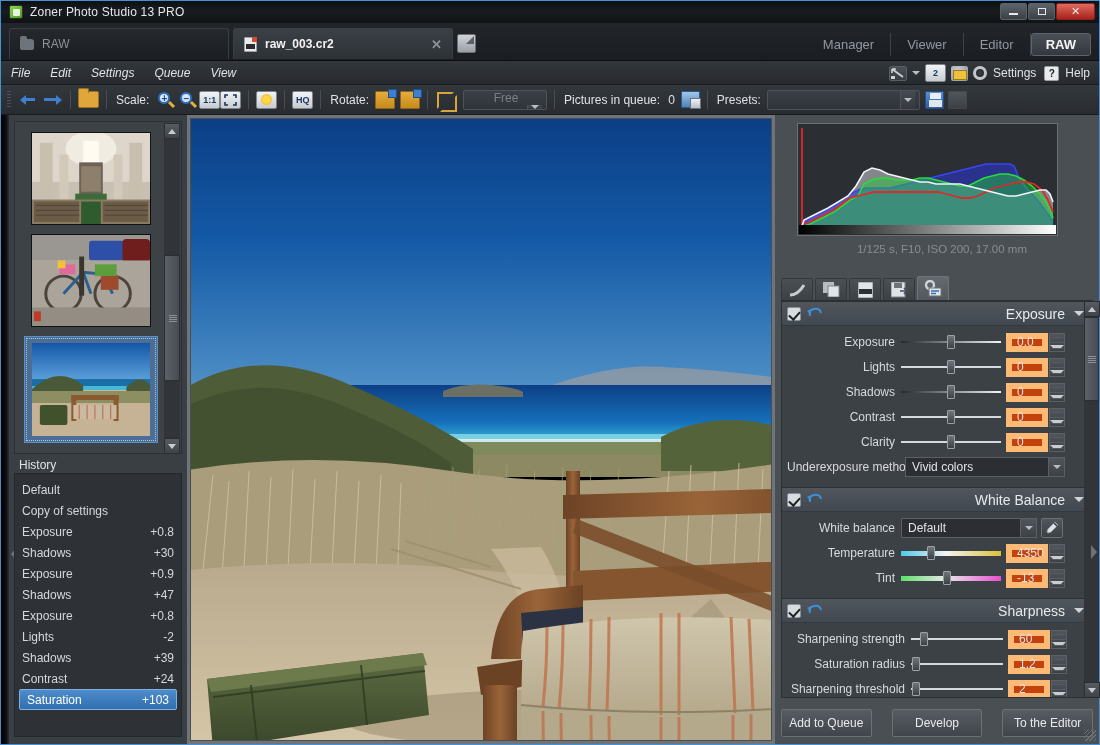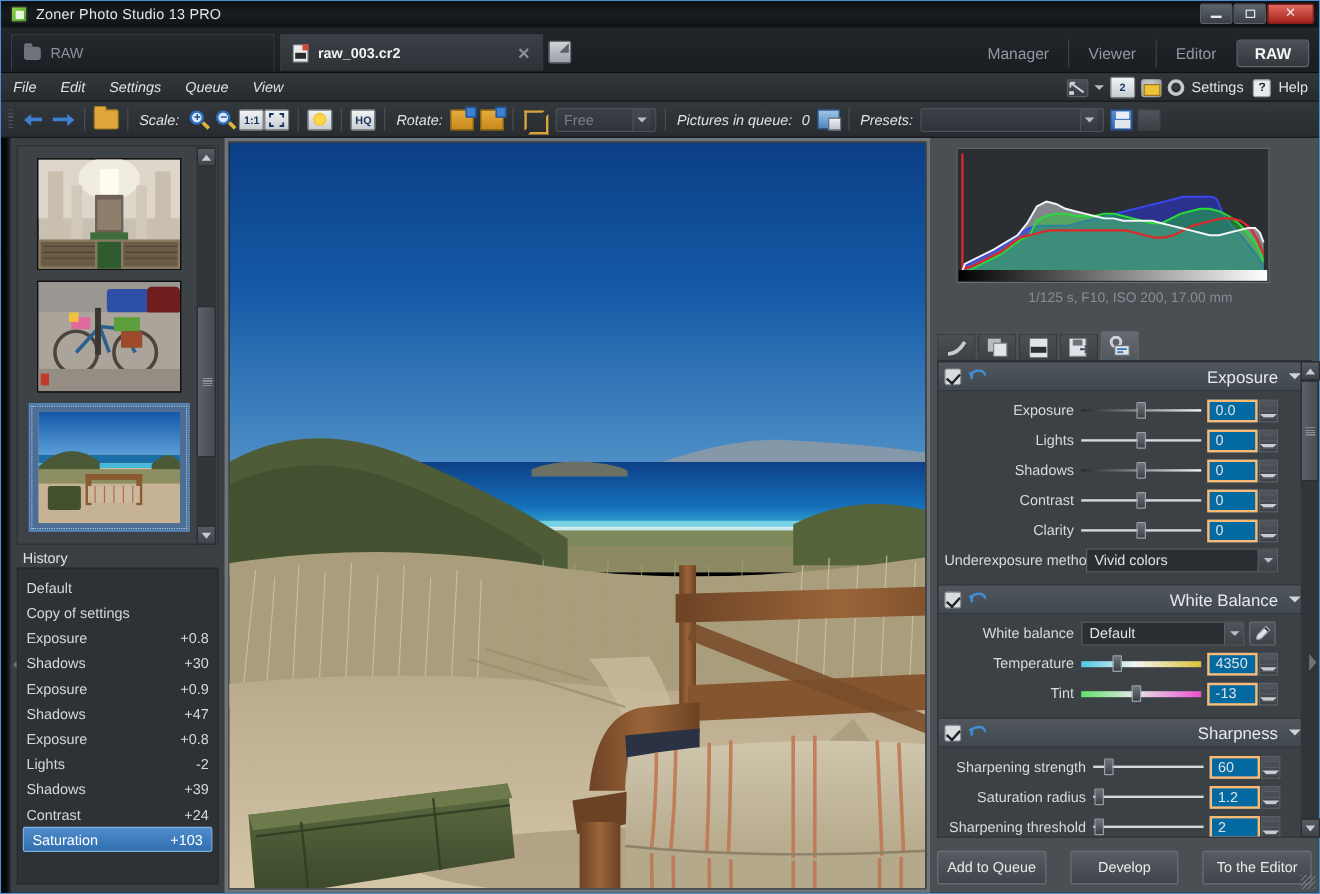--- a/index.html
+++ b/index.html
@@ -145,21 +145,21 @@
   .toolbar{
     position:absolute; left:1px; top:85px; width:1098px; height:30px;
     background:linear-gradient(to bottom,#33383d,#282c31);
     border-bottom:1px solid #191c1f;
     display:flex; align-items:center; padding-left:6px;
   }
   .grip{ width:4px;height:18px;
     background:repeating-linear-gradient(to bottom,#4d5258 0 1px,transparent 1px 3px);
     margin-right:8px;}
   .tb-sep{ width:1px;height:19px;background:#494e54;margin:0 7px;}
-  .tb-lbl{ color:#dfe2e5; font-size:12px; margin:0 6px 0 2px;font-style:italic;}
+  .tb-lbl{ color:#dfe2e5; font-size:12px; margin:0 6px 0 2px;}
   .arrow-ico{ width:22px;height:20px; position:relative; }
   .arrow-ico::before{
     content:""; position:absolute; left:3px; top:8px; width:13px;height:3px;background:#3f7fd0;
   }
   .arrow-ico::after{
     content:""; position:absolute; left:1px; top:5px;
     border-top:5px solid transparent;border-bottom:5px solid transparent;
     border-right:6px solid #3f7fd0;
   }
   .arrow-ico.right::after{ left:auto; right:1px;
@@ -202,21 +202,21 @@
     content:"";position:absolute;border:2px solid #d9a53a;
   }
   .crop-ico::before{ left:2px;top:1px;width:13px;height:13px;border-right-color:transparent;border-bottom-color:transparent;}
   .crop-ico::after{ left:5px;top:4px;width:13px;height:13px;border-left-color:transparent;border-top-color:transparent;}
   .combo{
     height:20px; border:1px solid #4d5258; border-radius:2px;
     background:linear-gradient(to bottom,#3b4046,#2f343a);
     display:flex;align-items:center; padding:0 4px 0 6px;
     color:#cfd3d8; font-size:12px;
   }
-  .combo.disabled{ color:#7a8086; }
+  .combo.disabled{ color:#7a8086;flex-direction:column; }
   .combo .cbtn{
     width:15px;height:18px;margin-left:auto;
     background:linear-gradient(to bottom,#454b51,#35393f);
     border-left:1px solid #4d5258;
     display:flex;align-items:center;justify-content:center;
   }
   .qbox-ico{
     width:19px;height:17px; position:relative;
     background:linear-gradient(to bottom,#9fc6e8,#4d84bd);
     border:1px solid #2a5b91; border-radius:1px;
@@ -395,21 +395,21 @@
   .track.flat{ background:#d5d9dd; }
   .track.temp{ background:linear-gradient(to right,#4fc8e8 0%,#f4f4f2 45%,#d8c33a 100%); height:5px; top:8px;}
   .track.tint{ background:linear-gradient(to right,#5ee06a 0%,#e8e8e8 45%,#e850d0 100%); height:5px; top:8px;}
   .knob{
     position:absolute; top:3px; width:8px; height:14px;
     background:linear-gradient(to bottom,#6f757b,#3c4146);
     border:1px solid #9aa0a6; border-radius:1px;
   }
   .numbox{
     width:42px;height:19px; margin-left:5px;
-    background:#0369a1; border:2px solid #fdba74;
+    background:#c2410c; border:6px solid #fdba74;
     color:#dfe2e5; font-size:12px;
     display:flex;align-items:center; padding-left:5px;
   }
   .spin{
     width:16px;height:19px; margin-left:1px;
     background:linear-gradient(to bottom,#4f555b,#3c4146);
     border:1px solid #5a6066;
     display:flex;flex-direction:column;
   }
   .spin div{ flex:1; display:flex;align-items:center;justify-content:center;}

